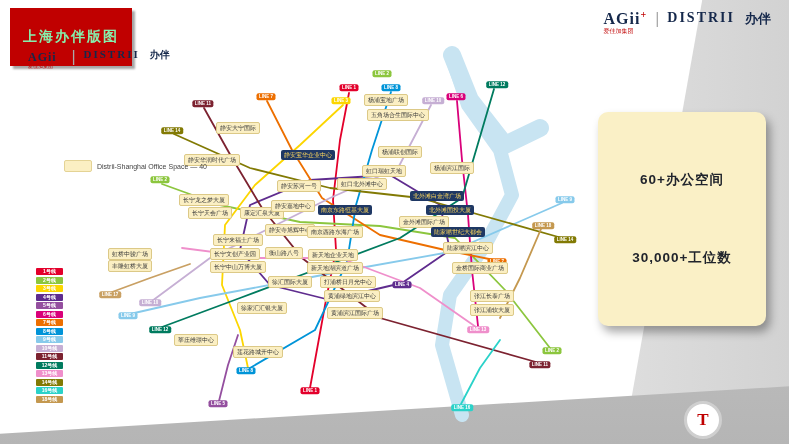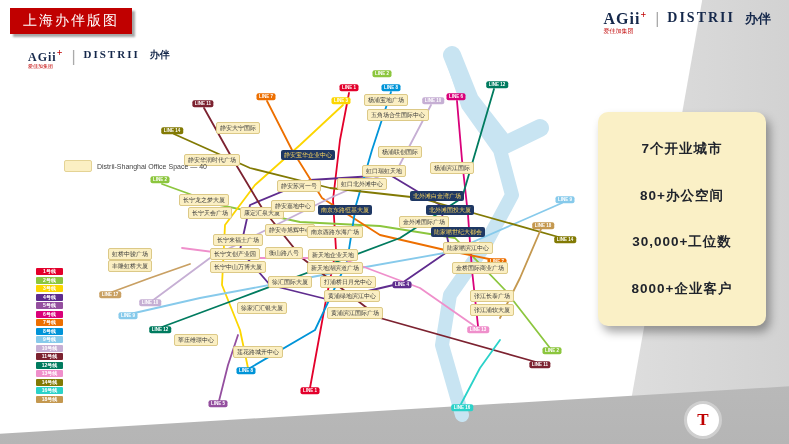--- a/index.html
+++ b/index.html
@@ -3,22 +3,22 @@
 <meta charset="utf-8">
 <style>
   html,body{margin:0;padding:0;background:#9e9e9e;font-family:"Liberation Sans",sans-serif;}
   #canvas{position:relative;width:789px;height:444px;overflow:hidden;background:#bdbdbd;}
   .bg-white{position:absolute;inset:0;background:#ffffff;}
   .bg-right{position:absolute;inset:0;background:linear-gradient(90deg,#c3c3c3 0%,#ebebeb 55%,#d2d2d2 100%);
     clip-path:polygon(89% 0,100% 0,100% 100%,79% 100%);}
   .bg-bottom{position:absolute;inset:0;background:linear-gradient(180deg,#d2d2d2,#b5b5b5);
     clip-path:polygon(0 97.7%,100% 87%,100% 100%,0 100%);}
 
-  .title-badge{position:absolute;left:10px;top:8px;z-index:6;background:#c00000;color:#ffffff;
-    font-size:14px;font-weight:normal;letter-spacing:2px;padding:4px 13px;
+  .title-badge{position:absolute;left:10px;top:8px;z-index:6;background:#c00000;color:#86efac;
+    font-size:14px;font-weight:bold;letter-spacing:2px;padding:20px 13px;
     box-shadow:3px 3px 2px rgba(0,0,0,.35);}
 
   .brand{position:absolute;display:flex;align-items:flex-start;gap:8px;z-index:6;}
   .brand.hdr{top:10px;right:18px;}
   .brand.slide-logo{left:28px;top:48px;}
   .mark-block{display:flex;flex-direction:column;line-height:1;}
   .mark{font-family:"Liberation Serif",serif;font-weight:bold;color:#15284b;font-size:16px;letter-spacing:1px;}
   .brand.slide-logo .mark{font-size:12px;}
   .mark .plus{color:#c00000;font-size:10px;vertical-align:super;}
   .brand-sub{color:#c00000;font-size:6px;margin-top:1px;}
@@ -195,22 +195,20 @@
       <div class="station light" data-name="station-badge" style="left: 290px; top: 282px;">徐汇国际大厦</div>
       <div class="station light" data-name="station-badge" style="left: 262px; top: 308px;">徐家汇汇银大厦</div>
       <div class="station light" data-name="station-badge" style="left: 355px; top: 313px;">黄浦滨江国际广场</div>
       <div class="station light" data-name="station-badge" style="left: 196px; top: 340px;">莘庄维璟中心</div>
       <div class="station light" data-name="station-badge" style="left: 258px; top: 352px;">莲花路城开中心</div>
       <div class="station light" data-name="station-badge" style="left: 492px; top: 296px;">张江长泰广场</div>
       <div class="station light" data-name="station-badge" style="left: 492px; top: 310px;">张江浦软大厦</div>
     </div>
 
   <div class="stats-panel" data-name="stats-panel">
-    <div class="stat-line" data-name="stat-cities">7个开业城市</div>
-    <div class="stat-line" data-name="stat-spaces">80+办公空间</div>
+    <div class="stat-line" data-name="stat-spaces">60+办公空间</div>
     <div class="stat-line" data-name="stat-workstations">30,000+工位数</div>
-    <div class="stat-line" data-name="stat-clients">8000+企业客户</div>
   </div>
 
   <div class="watermark" data-name="watermark-logo">
       <span data-name="watermark-glyph">T</span>
     </div>
 </div>
 
 </body></html>

